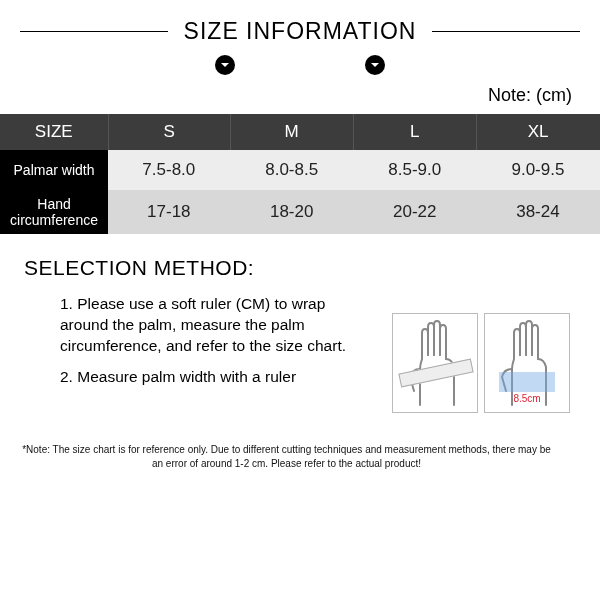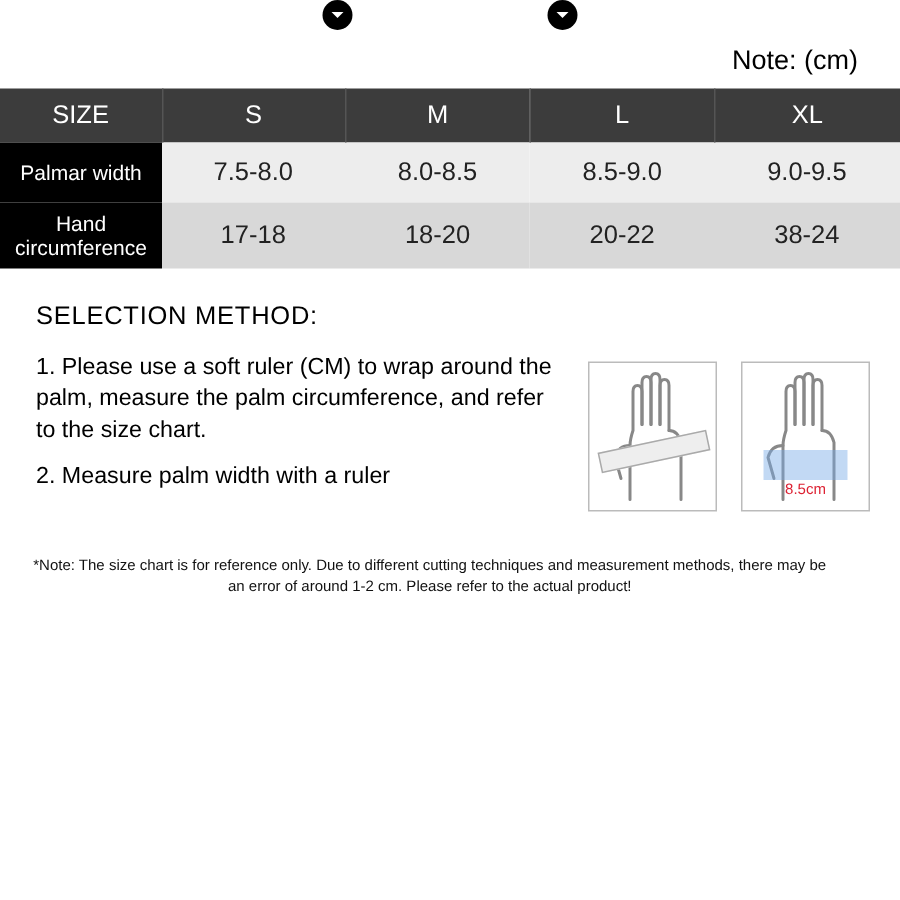--- a/index.html
+++ b/index.html
@@ -81,42 +81,42 @@
     text-align: center;
     padding: 10px 4px;
     color: #222;
     border-right: 1px solid rgba(0,0,0,0);
   }
 
   .method {
     padding: 22px 20px 0 24px;
   }
   .method h2 {
-    font-size: 17px;
+    font-size: 21px;
     font-weight: 500;
     letter-spacing: 0.5px;
     margin-bottom: 14px;
   }
   .method-body {
     display: flex;
     gap: 18px;
     align-items: flex-start;
   }
   .method ol {
     list-style: none;
     font-size: 15.5px;
     line-height: 1.35;
     max-width: 350px;
   }
-  .method ol li { margin-bottom: 10px; }
+  .method ol li { margin-bottom: 10px; margin-left: 36px; }
 
   .hands {
     display: flex;
-    gap: 16px;
-    margin-top: 6px;
+    gap: 6px;
+    margin-top: 19px;
     flex-shrink: 0;
   }
   .hand-box {
     width: 86px; height: 100px;
     border: 1px solid #bbb;
     display: flex; align-items: center; justify-content: center;
     position: relative;
   }
   .hand-box svg { width: 70px; height: 88px; }
   .hand-box .band {
@@ -146,20 +146,25 @@
     line-height: 1.35;
     padding: 30px 48px 0 21px;
     color: #111;
   }
 </style>
 </head>
 <body>
 
 <div class="wrap">
 
+  <div class="title-row">
+    <div class="line"></div>
+    <div class="title">SIZE INFORMATION</div>
+    <div class="line"></div>
+  </div>
 
   <div class="icon-row">
     <div class="circle-icon">
       <svg viewBox="0 0 10 10">
           <path d="M1 3 L5 7 L9 3 Z"></path>
         </svg>
     </div>
     <div class="circle-icon">
       <svg viewBox="0 0 10 10">
           <path d="M1 3 L5 7 L9 3 Z"></path>

